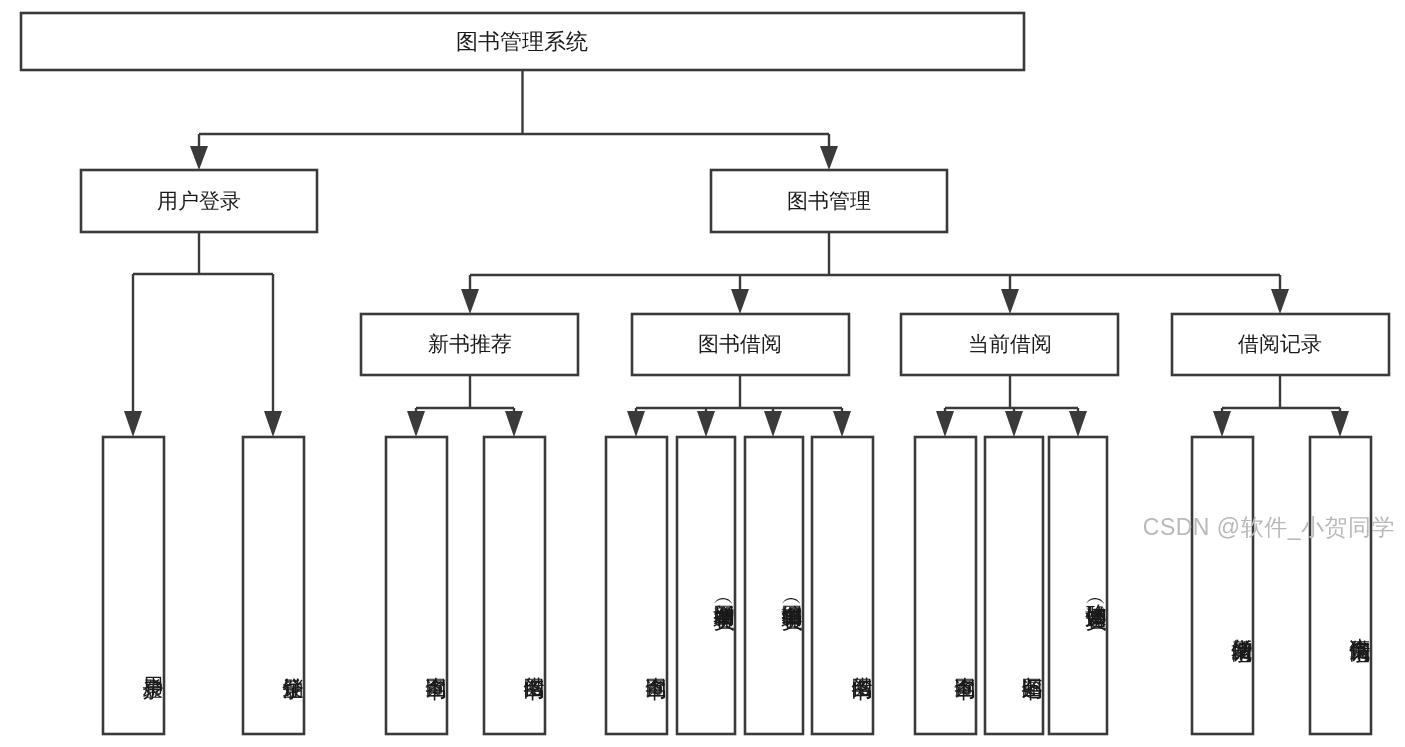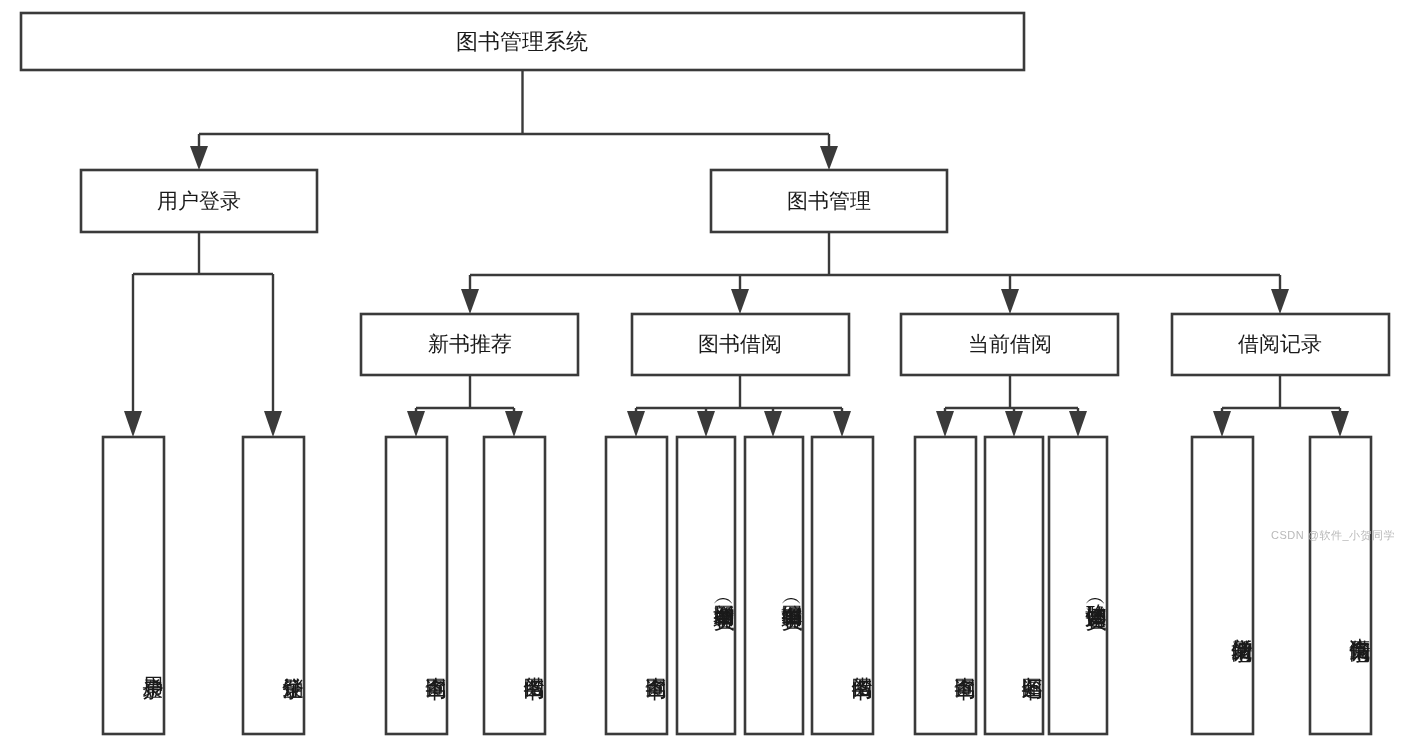--- a/index.html
+++ b/index.html
@@ -59,21 +59,21 @@
     align-items: flex-start;
     justify-content: center;
     white-space: nowrap;
     pointer-events: none;
   }
   .watermark {
     position: absolute;
     right: 10px;
     bottom: 6px;
     font-family: "Liberation Sans", "DejaVu Sans", sans-serif;
-    font-size: 11px;
+    font-size: 23px;
     color: #b9b9b9;
     letter-spacing: 0.5px;
     white-space: nowrap;
   }
 </style>
 </head>
 <body>
 
 <div id="diagram-root">
 

